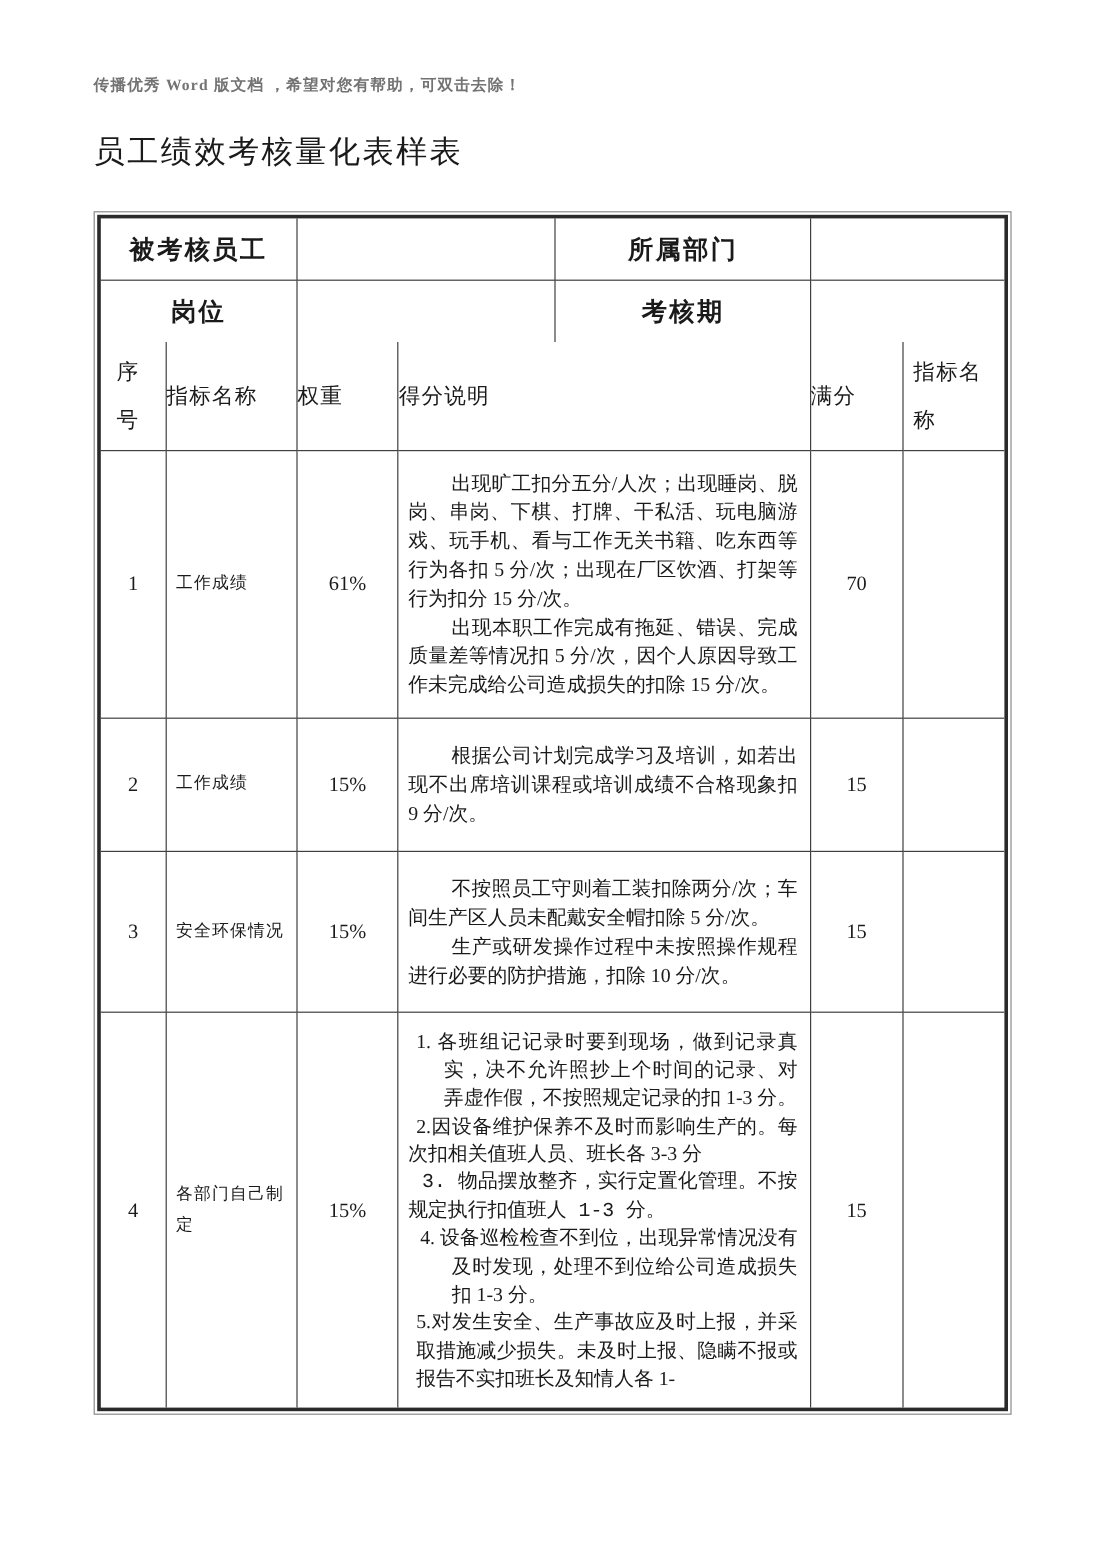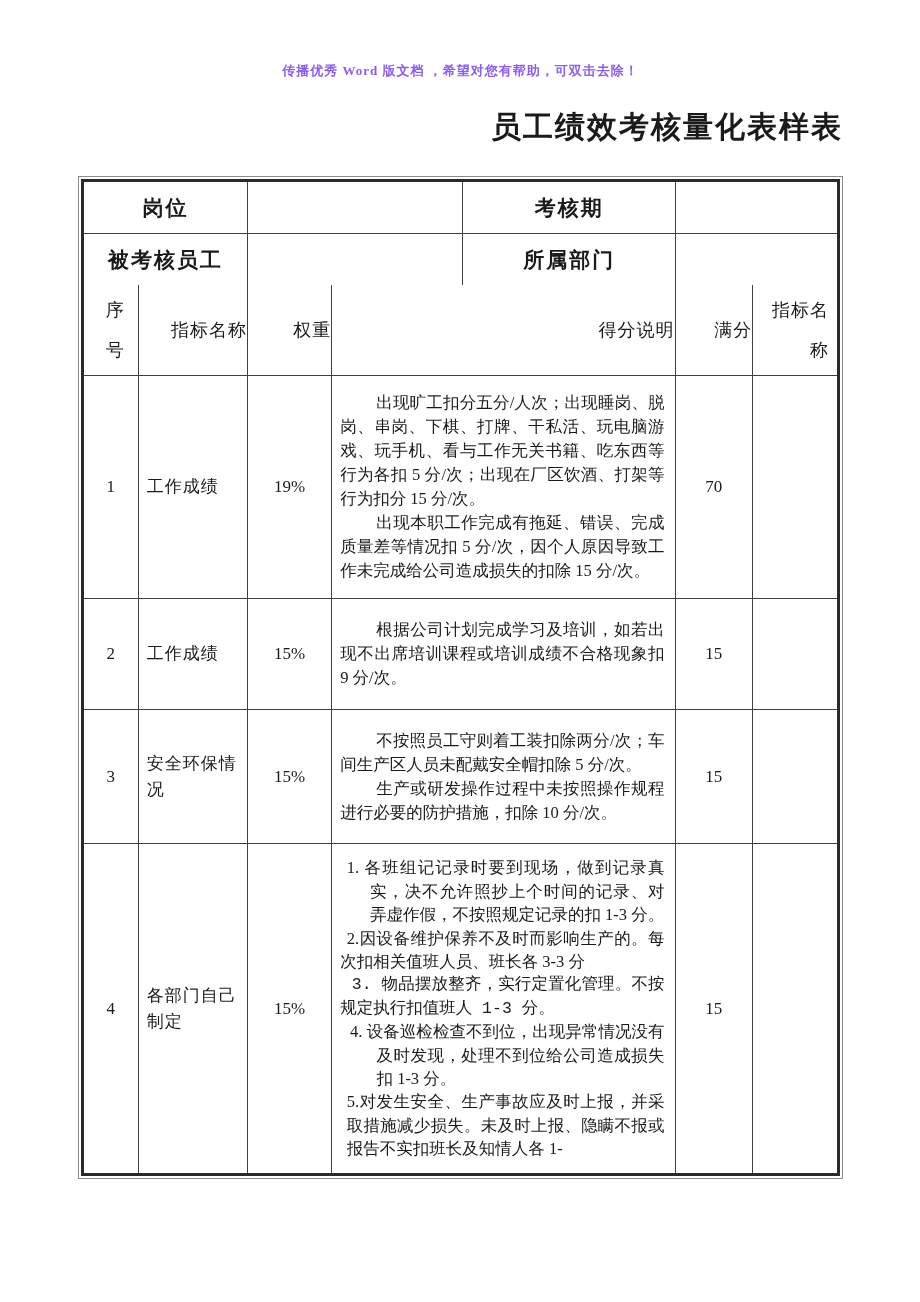--- a/index.html
+++ b/index.html
@@ -10,32 +10,32 @@
     font-family: "Liberation Serif", "DejaVu Serif", serif;
     color: #1a1a1a;
     position: relative;
   }
   .doc {
     width: 765px;
     margin: 0 0 0 78px;
     padding-top: 62px;
   }
   .banner {
-    text-align: center;
+    text-align: left;
     font-size: 13px;
     font-weight: bold;
-    color: #8b5cf6;
+    color: #737373;
     letter-spacing: 1px;
     height: 22px;
   }
   .title {
     margin: 22px 0 0 0;
-    text-align: right;
-    font-size: 30px;
-    font-weight: bold;
+    text-align: left;
+    font-size: 26px;
+    font-weight: normal;
     letter-spacing: 2px;
     line-height: 42px;
   }
   .tbl-outer {
     margin-top: 28px;
     border: 1px solid #8a8a8a;
     padding: 2px;
   }
   .tbl-inner { border: 3px solid #2a2a2a; }
   table {
@@ -63,28 +63,28 @@
   .info-table tr:first-child td { border-top: none; }
   
   .score-table td:first-child, .score-table th:first-child { border-left: none; }
   .score-table td:last-child, .score-table th:last-child { border-right: none; }
   .score-table tr:last-child td { border-bottom: none; }
   .score-table thead th { border-top: none; }
   .score-table th {
     font-size: 18px;
     letter-spacing: 1px;
     line-height: 40px;
-    text-align: right;
+    text-align: left;
     height: 90px;
   }
   .th-index { padding: 0 13px; }
   .th-score { padding: 0 8px; }
   .cell-center { text-align: center; font-size: 17px; }
   .cell-indicator {
-    font-size: 17px;
+    font-size: 14px;
     letter-spacing: 1px;
     padding: 0 6px 0 8px;
     line-height: 26px;
   }
   .cell-desc {
     padding: 2px 10px 2px 8px;
     font-size: 16.5px;
     line-height: 24px;
     text-align: justify;
   }
@@ -115,29 +115,29 @@
 
       <table class="info-table">
         <colgroup>
           <col style="width:21.7%">
             <col style="width:28.6%">
             <col style="width:28.3%">
             <col style="width:21.4%">
         </colgroup>
         <tbody>
           <tr>
+            <td class="info-label">被考核员工</td>
+            <td></td>
+            <td class="info-label">所属部门</td>
+            <td></td>
+          </tr>
+          <tr>
             <td class="info-label">岗位</td>
             <td></td>
             <td class="info-label">考核期</td>
-            <td></td>
-          </tr>
-          <tr>
-            <td class="info-label">被考核员工</td>
-            <td></td>
-            <td class="info-label">所属部门</td>
             <td></td>
           </tr>
         </tbody>
       </table>
 
       <table class="score-table">
         <colgroup>
           <col style="width:7.2%">
             <col style="width:14.5%">
             <col style="width:11.2%">
@@ -152,21 +152,21 @@
             <th>权重</th>
             <th>得分说明</th>
             <th>满分</th>
             <th class="th-score">指标名称</th>
           </tr>
         </thead>
         <tbody>
           <tr class="row-1">
             <td class="cell-center">1</td>
             <td class="cell-indicator">工作成绩</td>
-            <td class="cell-center">19%</td>
+            <td class="cell-center">61%</td>
             <td class="cell-desc">
               <p class="p-indent">出现旷工扣分五分/人次；出现睡岗、脱岗、串岗、下棋、打牌、干私活、玩电脑游戏、玩手机、看与工作无关书籍、吃东西等行为各扣 5 分/次；出现在厂区饮酒、打架等行为扣分 15 分/次。</p>
               <p class="p-indent">出现本职工作完成有拖延、错误、完成质量差等情况扣 5 分/次，因个人原因导致工作未完成给公司造成损失的扣除 15 分/次。</p>
             </td>
             <td class="cell-center">70</td>
             <td class="cell-center"></td>
           </tr>
           <tr class="row-2">
             <td class="cell-center">2</td>
             <td class="cell-indicator">工作成绩</td>

